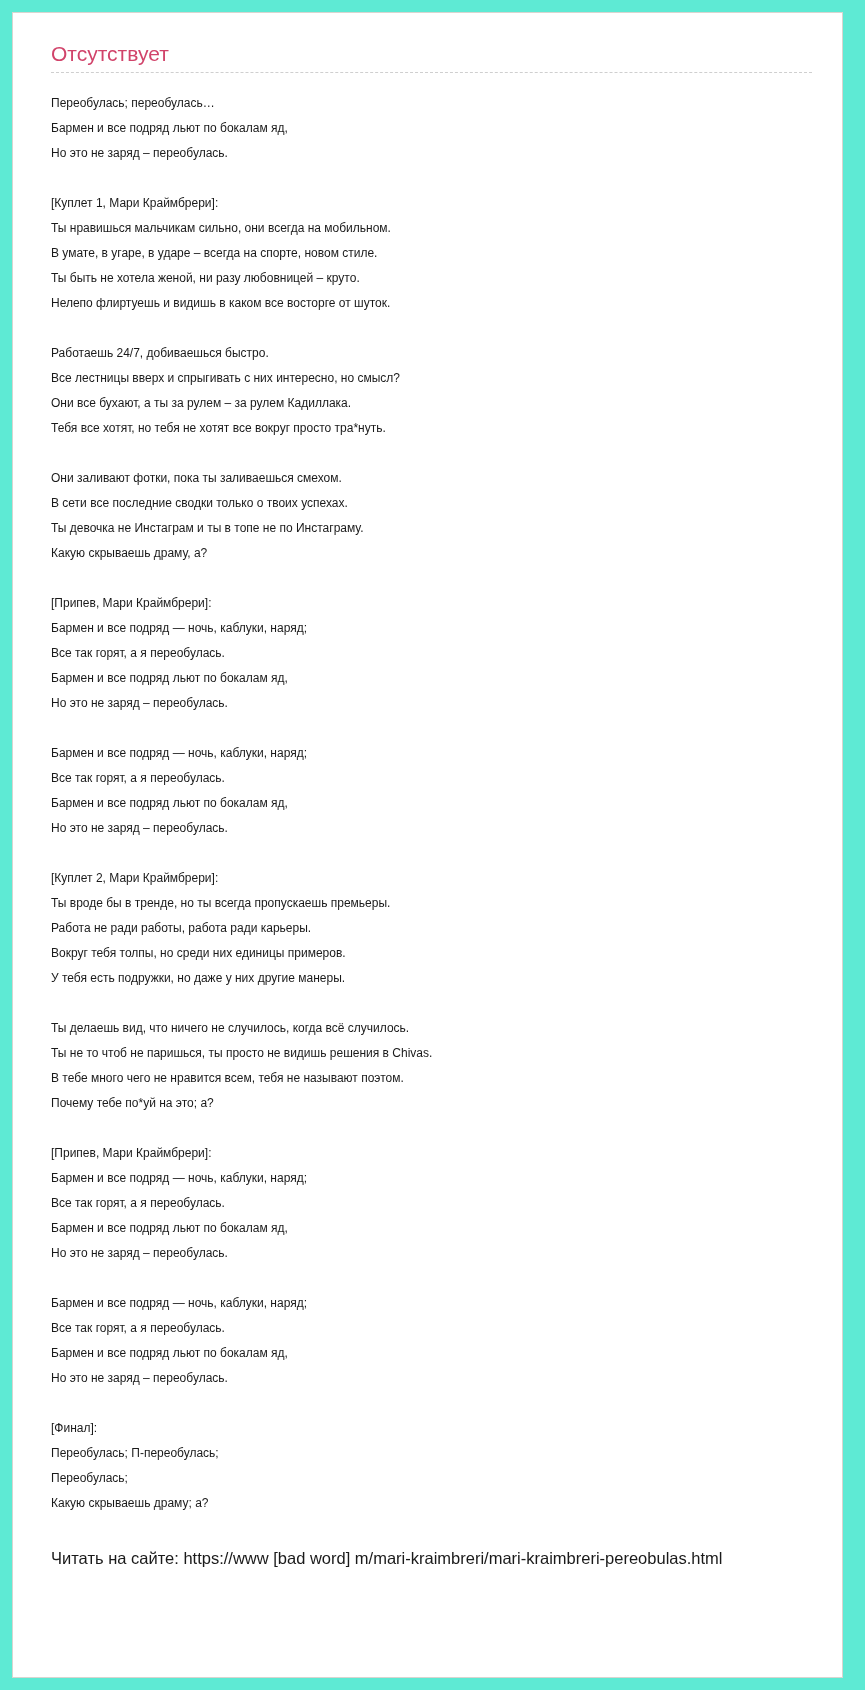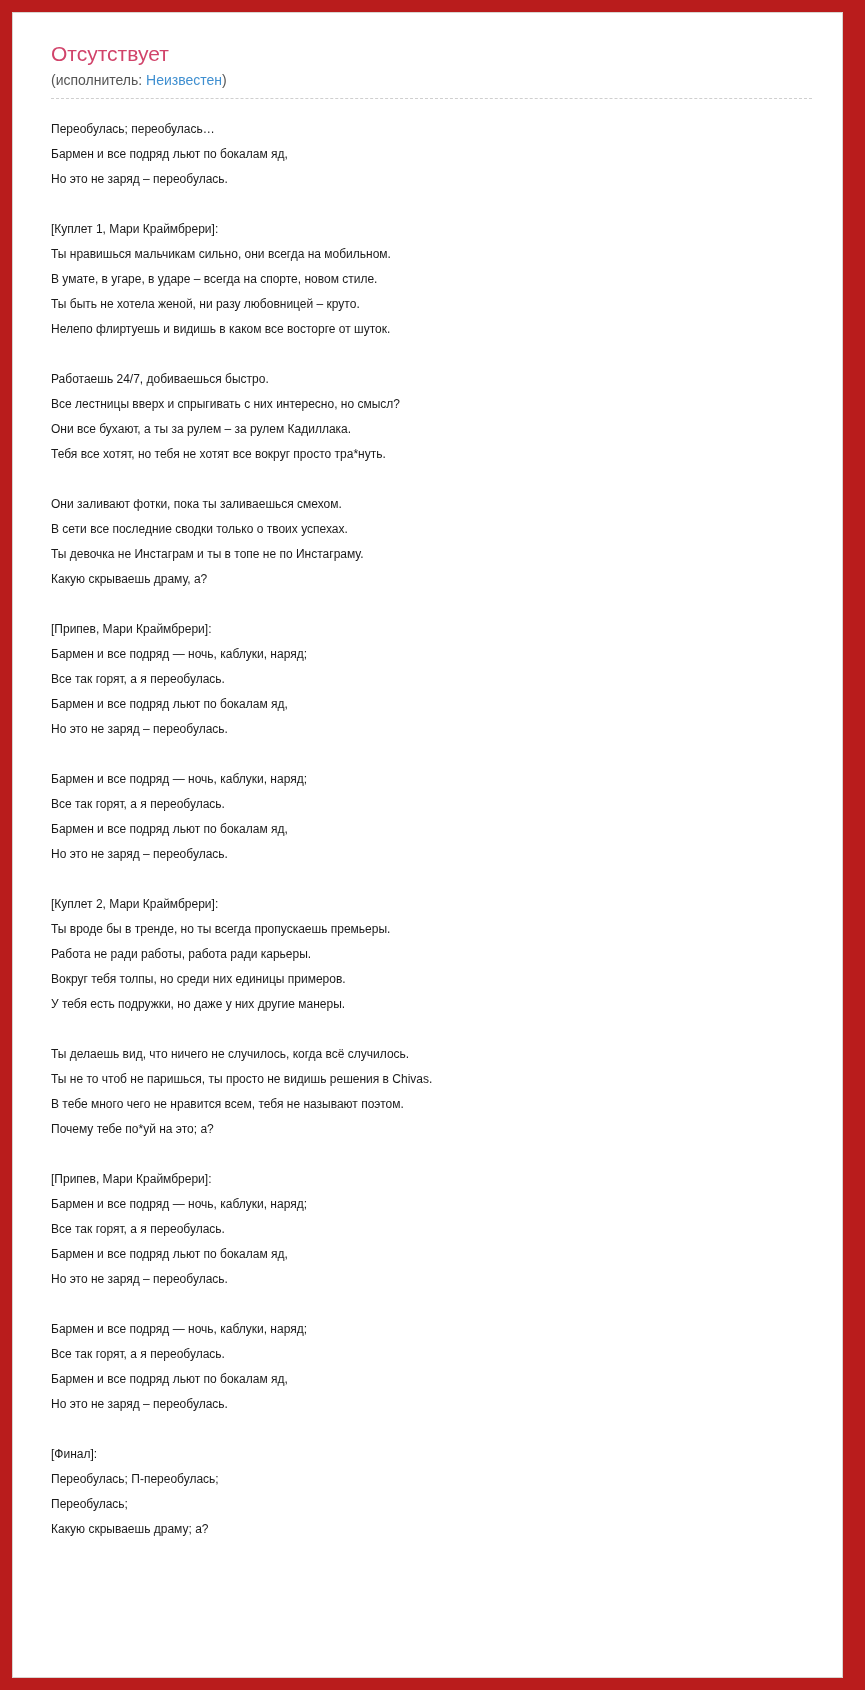--- a/index.html
+++ b/index.html
@@ -11,21 +11,21 @@
     min-height: 1690px;
     background: #e8e6e1;
     font-family: "Liberation Sans", sans-serif;
     -webkit-font-smoothing: antialiased;
   }
   .page {
     box-sizing: border-box;
     width: 865px;
     min-height: 1690px;
     padding: 12px 22px 12px 12px;
-    background: #b91c1c;
+    background: #5eead4;
   }
   .sheet {
     box-sizing: border-box;
     background: #ffffff;
     border: 1px solid #d8d5d0;
     min-height: 1666px;
     padding: 28px 30px 30px 38px;
   }
   .song-title {
     color: #d1436a;
@@ -72,24 +72,20 @@
   }
 </style>
 </head>
 <body>
 
 <div class="page">
   <div class="sheet">
 
     <h1 class="song-title">Отсутствует</h1>
 
-    <div class="artist-line">
-      <span>(исполнитель:</span>
-      <a class="artist-link" href="#">Неизвестен</a><span>)</span>
-    </div>
 
     <hr class="divider">
 
     <div class="lyrics">Переобулась; переобулась…
 Бармен и все подряд льют по бокалам яд,
 Но это не заряд – переобулась.
 
 [Куплет 1, Мари Краймбрери]:
 Ты нравишься мальчикам сильно, они всегда на мобильном.
 В умате, в угаре, в ударе – всегда на спорте, новом стиле.
@@ -137,15 +133,18 @@
 Бармен и все подряд — ночь, каблуки, наряд;
 Все так горят, а я переобулась.
 Бармен и все подряд льют по бокалам яд,
 Но это не заряд – переобулась.
 
 [Финал]:
 Переобулась; П-переобулась;
 Переобулась;
 Какую скрываешь драму; а?</div>
 
+    <div class="footer-note">
+      <span>Читать на сайте: </span><a class="footer-url" href="#">https://www [bad word] m/mari-kraimbreri/mari-kraimbreri-pereobulas.html</a>
+    </div>
 
   </div>
 </div>
 
 </body></html>

